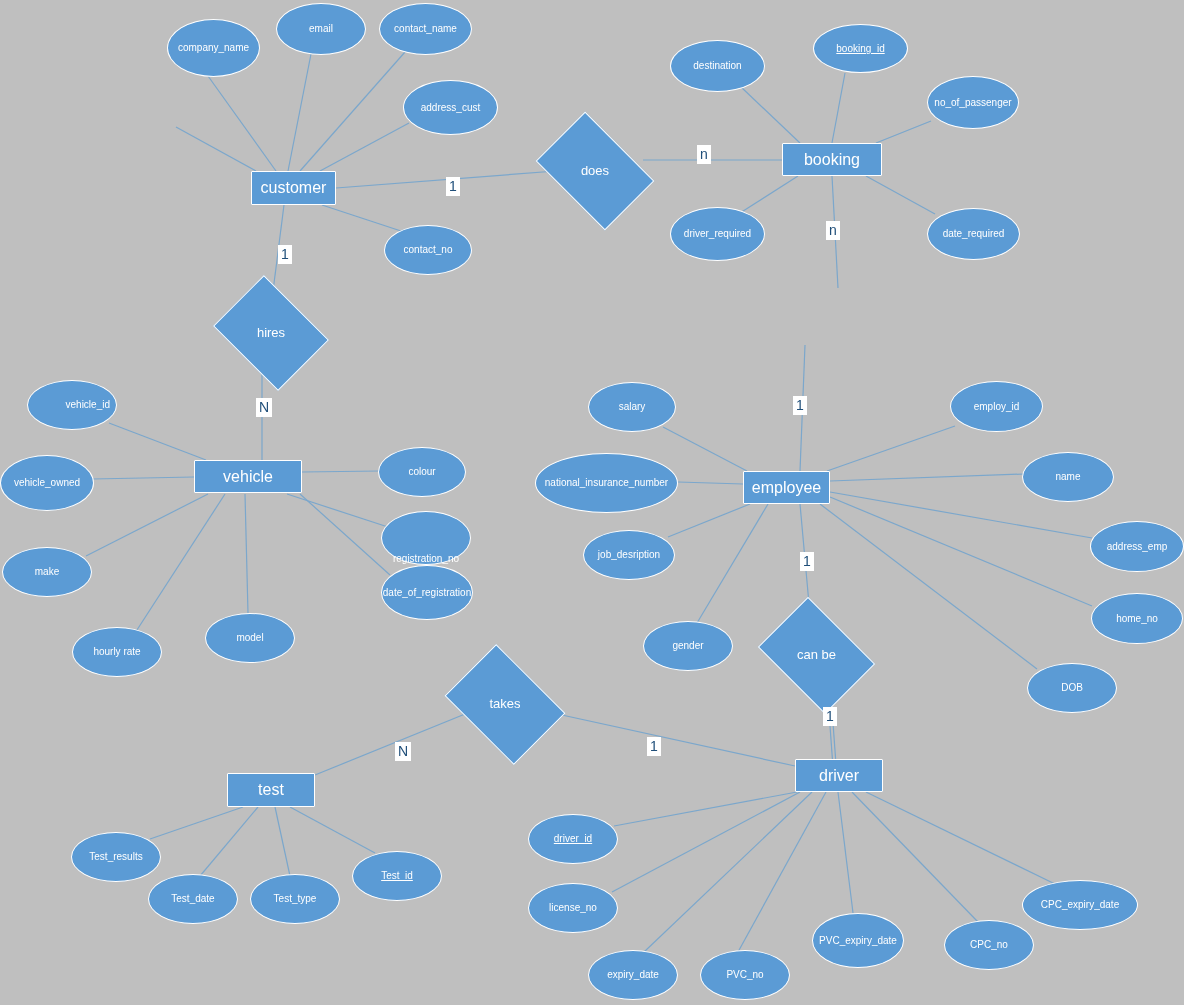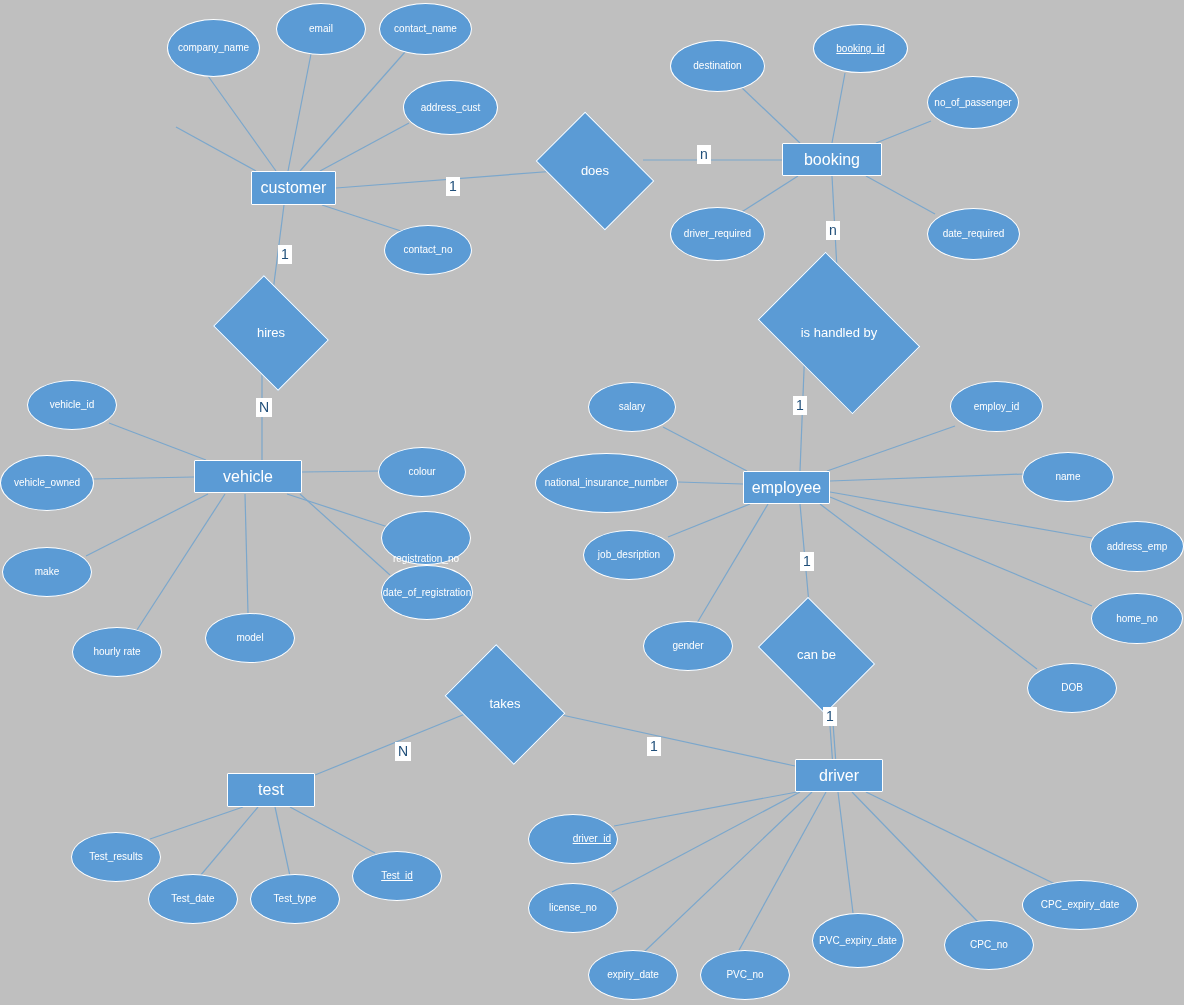--- a/index.html
+++ b/index.html
@@ -175,21 +175,21 @@
     </div>
     <div class="node attr" style="left: 927px; top: 76px; width: 92px; height: 53px;">
       <span>no_of_passenger</span>
     </div>
     <div class="node attr" style="left: 670px; top: 207px; width: 95px; height: 54px;">
       <span>driver_required</span>
     </div>
     <div class="node attr" style="left: 927px; top: 208px; width: 93px; height: 52px;">
       <span>date_required</span>
     </div>
-    <div class="node attr" style="left: 27px; top: 380px; width: 90px; height: 50px;">
+    <div class="node attr" style="left: 27px; top: 380px; width: 90px; height: 50px; justify-content: flex-end;">
       <span>vehicle_id</span>
     </div>
     <div class="node attr" style="left: 0px; top: 455px; width: 94px; height: 56px;">
       <span>vehicle_owned</span>
     </div>
     <div class="node attr" style="left: 2px; top: 547px; width: 90px; height: 50px;">
       <span>make</span>
     </div>
     <div class="node attr" style="left: 72px; top: 627px; width: 90px; height: 50px;">
       <span>hourly rate</span>
@@ -238,21 +238,21 @@
     </div>
     <div class="node attr" style="left: 148px; top: 874px; width: 90px; height: 50px;">
       <span>Test_date</span>
     </div>
     <div class="node attr" style="left: 250px; top: 874px; width: 90px; height: 50px;">
       <span>Test_type</span>
     </div>
     <div class="node attr key" style="left: 352px; top: 851px; width: 90px; height: 50px;">
       <span>Test_id</span>
     </div>
-    <div class="node attr key" style="left: 528px; top: 814px; width: 90px; height: 50px; justify-content: flex-end;">
+    <div class="node attr key" style="left: 528px; top: 814px; width: 90px; height: 50px;">
       <span>driver_id</span>
     </div>
     <div class="node attr" style="left: 528px; top: 883px; width: 90px; height: 50px;">
       <span>license_no</span>
     </div>
     <div class="node attr" style="left: 588px; top: 950px; width: 90px; height: 50px;">
       <span>expiry_date</span>
     </div>
     <div class="node attr" style="left: 700px; top: 950px; width: 90px; height: 50px;">
       <span>PVC_no</span>
@@ -266,24 +266,20 @@
     <div class="node attr" style="left: 1022px; top: 880px; width: 116px; height: 50px;">
       <span>CPC_expiry_date</span>
     </div>
     <div class="node rel" style="left: 546px; top: 136px; width: 98px; height: 70px;">
       <div class="diamond"></div>
       <span class="rel-label">does</span>
     </div>
     <div class="node rel" style="left: 225px; top: 297px; width: 92px; height: 72px;">
       <div class="diamond"></div>
       <span class="rel-label">hires</span>
-    </div>
-    <div class="node rel" style="left: 772px; top: 285px; width: 134px; height: 96px;">
-      <div class="diamond"></div>
-      <span class="rel-label">is handled by</span>
     </div>
     <div class="node rel" style="left: 769px; top: 620px; width: 95px; height: 71px;">
       <div class="diamond"></div>
       <span class="rel-label">can be</span>
     </div>
     <div class="node rel" style="left: 456px; top: 668px; width: 98px; height: 73px;">
       <div class="diamond"></div>
       <span class="rel-label">takes</span>
     </div>
     <div class="card" style="left: 446px; top: 177px;">1</div>

